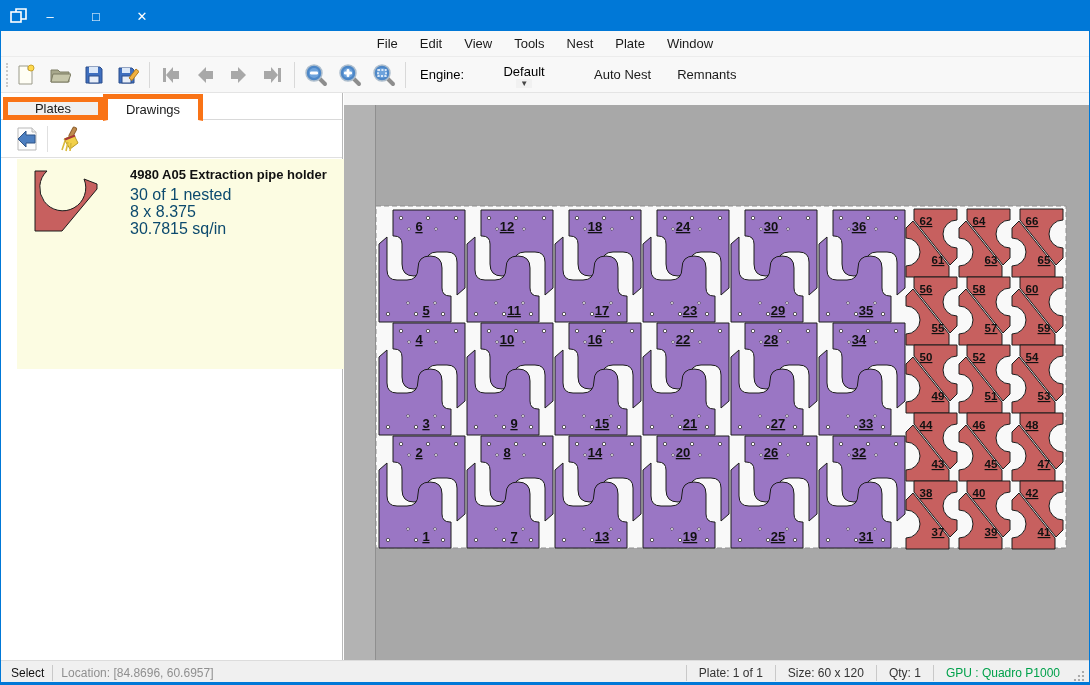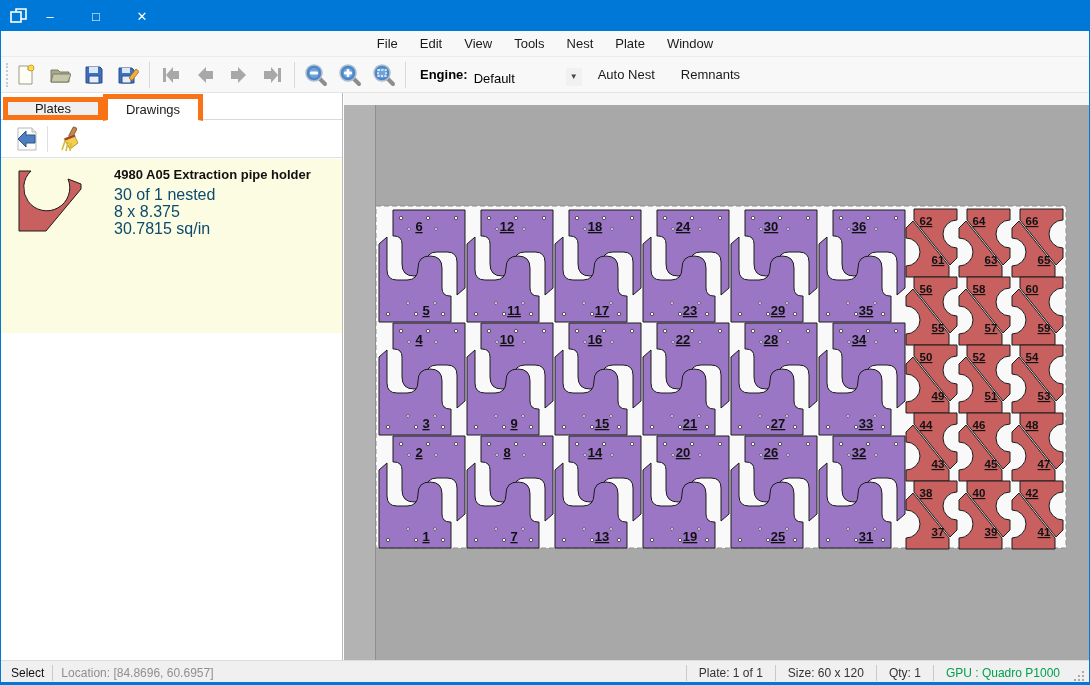--- a/index.html
+++ b/index.html
@@ -18,35 +18,35 @@
   .mdi-icon { width:16px; height:14px; margin:0 8px 0 10px; }
   .menu-item { font-size:13px; color:#1a1a1a; padding:5px 11px; cursor:default; }
   .mdi-btns { margin-left:auto; display:flex; align-items:center; padding-right:6px; }
   .mdi-btn { width:22px; height:20px; display:flex; align-items:center; justify-content:center; color:#222; font-size:12px; font-weight:bold; }
 
   
   .toolbar { position:absolute; left:0; top:56px; width:100%; height:36px; background:#f8f8f8; border-bottom:1px solid #e4e4e4; display:flex; align-items:center; }
   .grip { width:3px; height:24px; margin-left:5px; border-left:2px dotted #c9c9c9; }
   .tb-btn { width:34px; height:30px; display:flex; align-items:center; justify-content:center; }
   .tb-sep { width:1px; height:26px; background:#d9d9d9; margin:0 4px; }
-  .engine-label { font-size:13px; font-weight:bold; margin:0 6px 0 10px; }
-  .engine-combo { display:flex; align-items:flex-end; width:108px; height:22px; }
+  .engine-label { font-size:13px; font-weight:normal; margin:0 6px 0 10px; }
+  .engine-combo { display:flex; align-items:center; width:108px; height:22px;flex-direction:column; }
   .engine-value { font-size:13px; flex:1; }
   .combo-arrow { width:16px; height:18px; background:#f1f1f1; display:flex; align-items:center; justify-content:center; font-size:8px; color:#444; }
   .flat-btn { font-size:13px; color:#1a1a1a; padding:6px 10px; margin-left:6px; }
 
   
   .left-panel { position:absolute; left:0; top:92px; width:342px; height:568px; background:#fff; border-right:1px solid #b9b9b9; }
   .tabstrip { position:absolute; left:0; top:0; width:100%; height:27px; border-bottom:1px solid #d9d9d9; background:#fff; }
   .tab { position:absolute; top:4px; height:23px; width:100px; font-size:13px; display:flex; align-items:center; justify-content:center; background:#f0f0f0; border:5px solid #f97316; color:#1a1a1a; }
   .tab.active { top:1px; height:27px; background:#fff; border-bottom:1px solid #fff; z-index:2; }
   .ptoolbar { position:absolute; left:0; top:27px; width:100%; height:38px; border-bottom:1px solid #e0e0e0; background:#fff; }
   .ptb-btn { position:absolute; top:5px; width:28px; height:28px; display:flex; align-items:center; justify-content:center; }
   .ptb-sep { position:absolute; left:46px; top:6px; width:1px; height:26px; background:#e0e0e0; }
-  .drawlist { position:absolute; left:0; top:66px; width:100%; height:174px; background:#fcfce2; }
+  .drawlist { position:absolute; left:16px; top:66px; width:100%; height:210px; background:#fcfce2; }
   .draw-item { position:absolute; left:0; width:100%; height:80px; }
   .thumb { position:absolute; left:10px; top:2px; width:94px; height:70px; }
   .d-title { position:absolute; left:113px; top:2px; font-size:13px; font-weight:bold; color:#111; }
   .d-line { position:absolute; left:113px; font-size:16px; color:#0c4a6e; }
 
   
   .canvas { position:absolute; left:343px; top:92px; width:746px; height:568px; background:#a8a8a8; }
   .canvas svg { display:block; }
 
   

